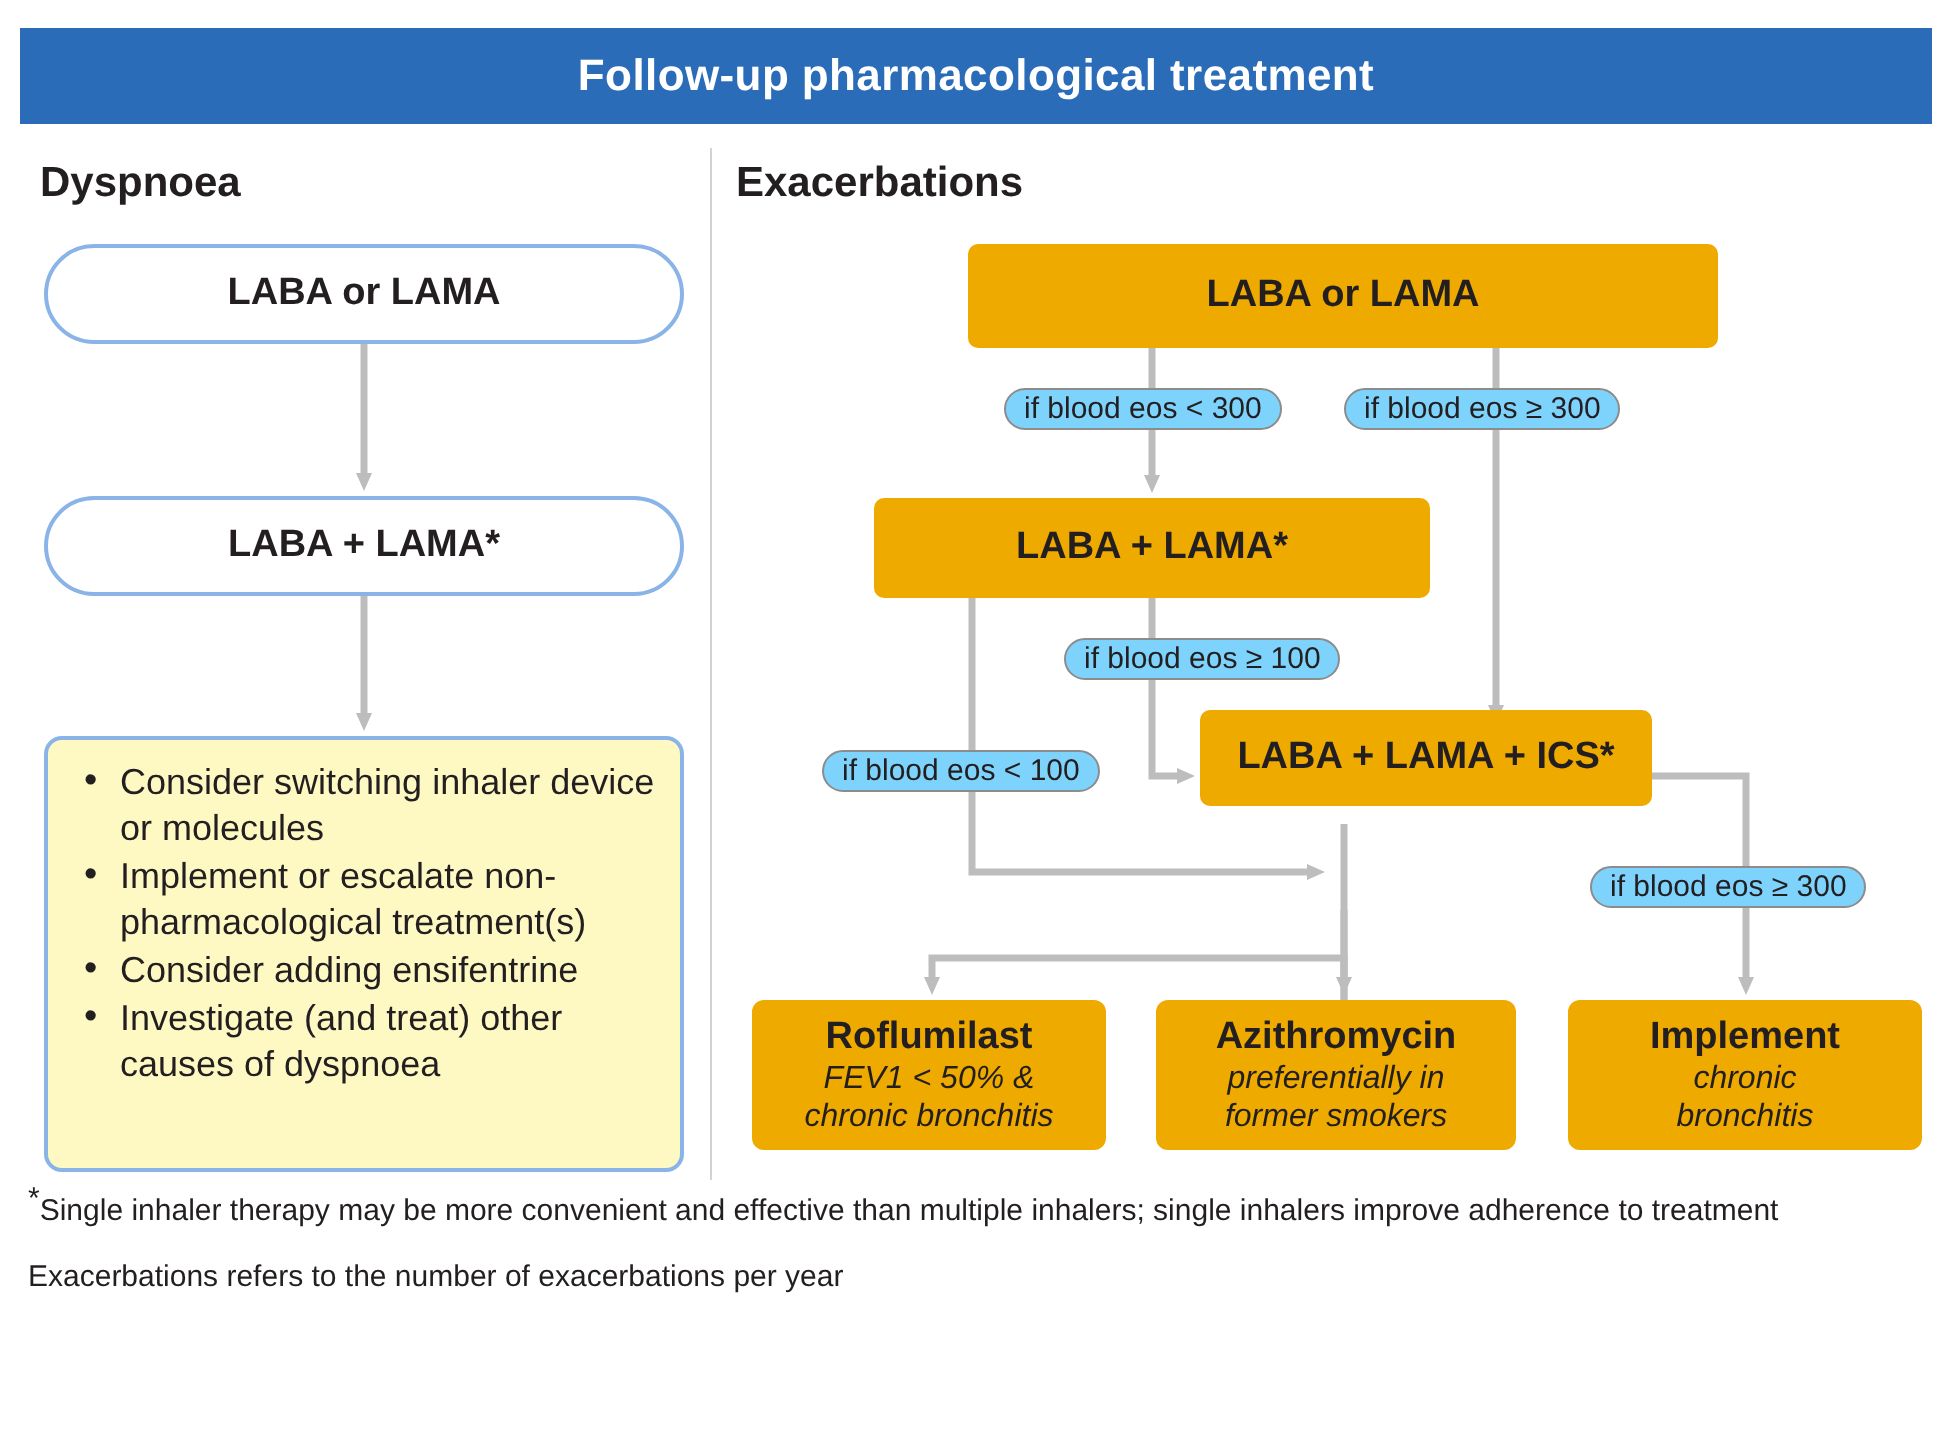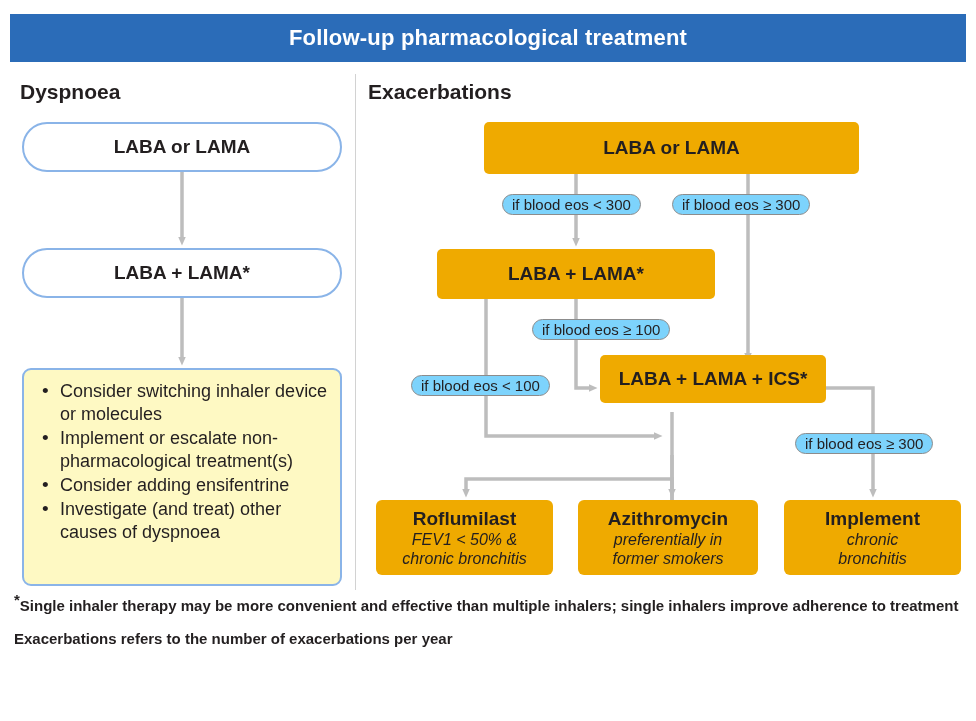--- a/index.html
+++ b/index.html
@@ -83,21 +83,21 @@
   #cond-eos-ge300-top{left:672px;top:194px;}
   #cond-eos-ge100{left:532px;top:319px;}
   #cond-eos-lt100{left:411px;top:375px;}
   #cond-eos-ge300-dupi{left:795px;top:433px;}
 
   
   #connectors{left:0;top:0;width:976px;height:721px;pointer-events:none;}
 
   
   #footnotes{left:14px;top:596px;width:952px;}
-  .footnote{font-size:15px;line-height:19px;color:#231f20;margin-bottom:14px;font-weight:bold;}
+  .footnote{font-size:15px;line-height:19px;color:#231f20;margin-bottom:14px;}
   .footnote sup{font-size:15px;vertical-align:super;line-height:0;}
 </style>
 </head>
 <body>
 
 <div class="abs" id="header-banner">
   <span class="title">Follow-up pharmacological treatment</span>
 </div>
 
 <div class="abs col-heading" id="dyspnoea-heading">Dyspnoea</div>

